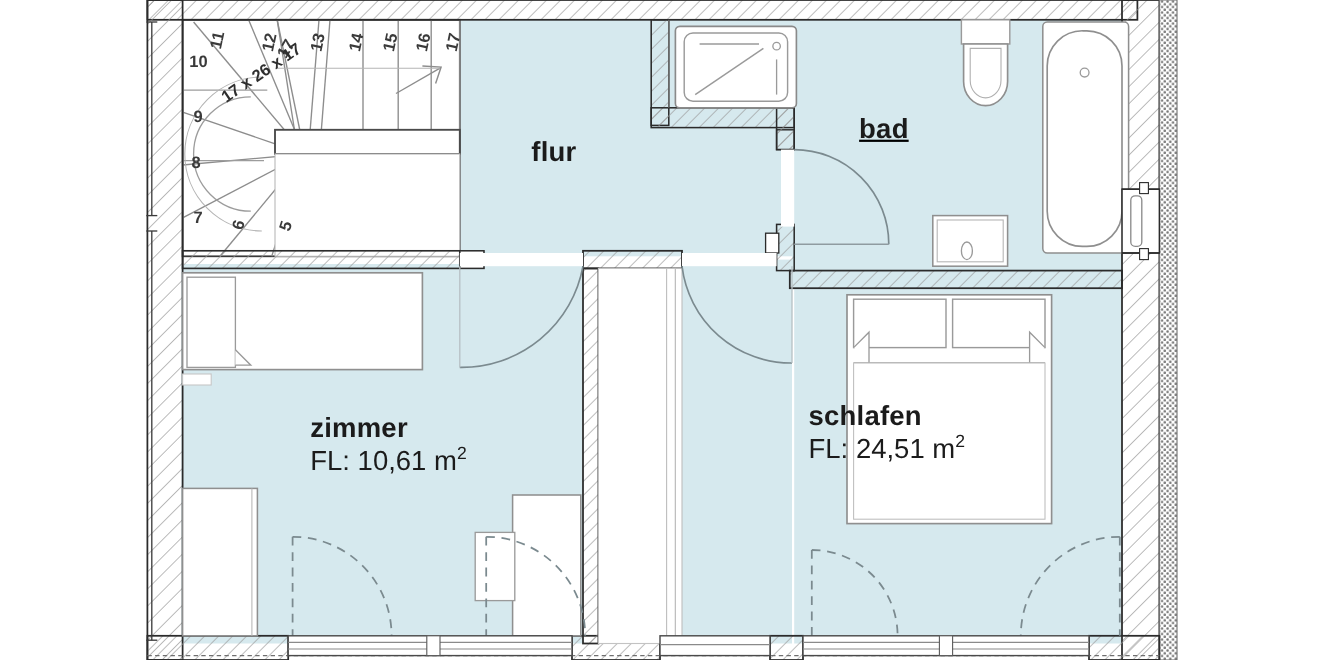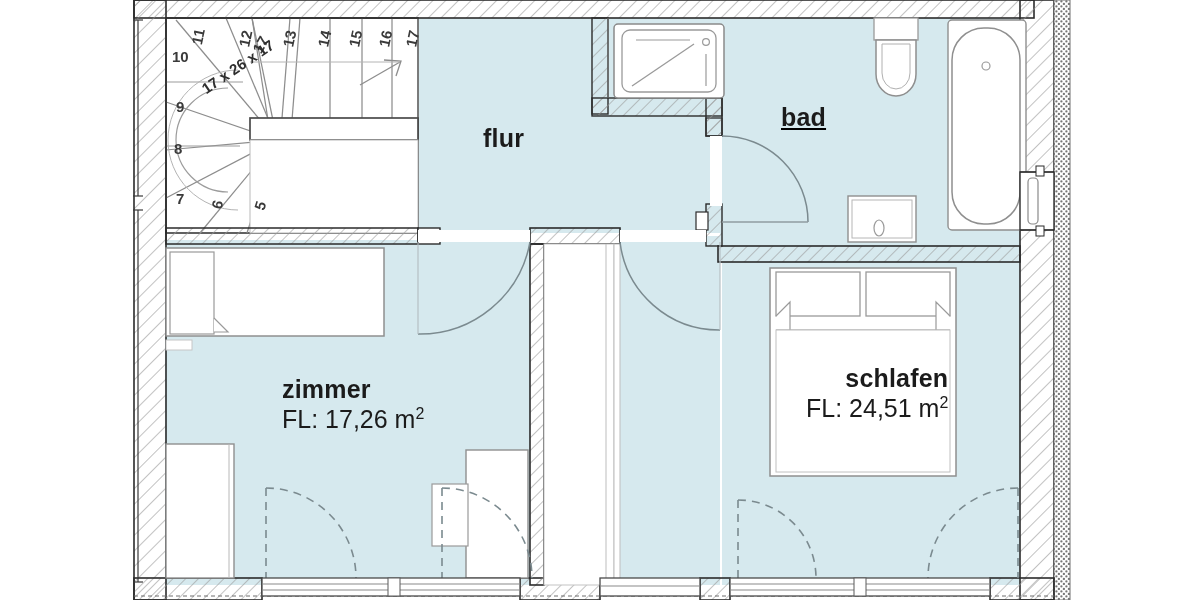--- a/index.html
+++ b/index.html
@@ -259,25 +259,25 @@
     <div class="room-name">flur</div>
   </div>
 
   <div class="room-label" id="label-bad" style="left: 781px; top: 103px; text-decoration: underline;">
     <div class="room-name">bad</div>
   </div>
 
   <div class="room-label" id="label-zimmer" style="left: 282px; top: 375px;">
     <div class="room-name">zimmer</div>
     <div class="room-area">
-      <span>FL: </span><span>17,26</span>&nbsp;<span>m</span><sup>2</sup>
+      <span>FL: </span><span>10,61</span>&nbsp;<span>m</span><sup>2</sup>
     </div>
   </div>
 
-  <div class="room-label" id="label-schlafen" style="left: 806px; top: 364px; text-align: right;">
+  <div class="room-label" id="label-schlafen" style="left: 735px; top: 364px;">
     <div class="room-name">schlafen</div>
     <div class="room-area">
       <span>FL: </span><span>24,51</span>&nbsp;<span>m</span><sup>2</sup>
     </div>
   </div>
 
   <div id="stair-layer">
       <div class="stair-num" style="left: 256px; top: 197px; transform: rotate(-72deg);">5</div>
       <div class="stair-num" style="left: 213px; top: 196px; transform: rotate(-74deg);">6</div>
       <div class="stair-num" style="left: 176px; top: 190px; transform: rotate(0deg);">7</div>

